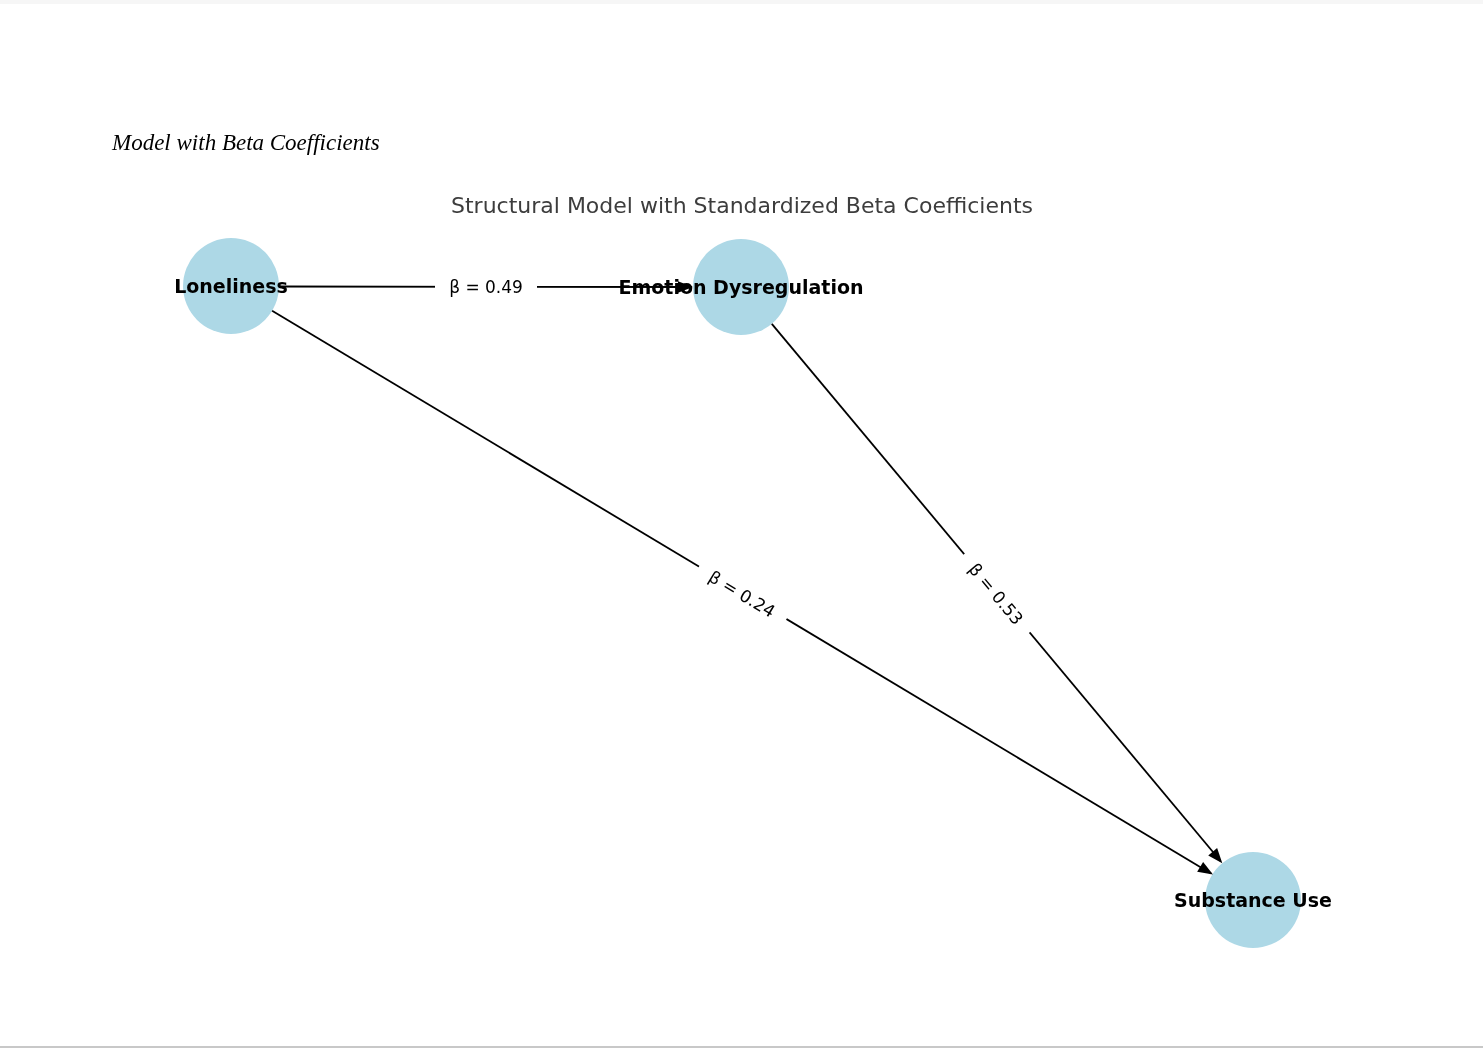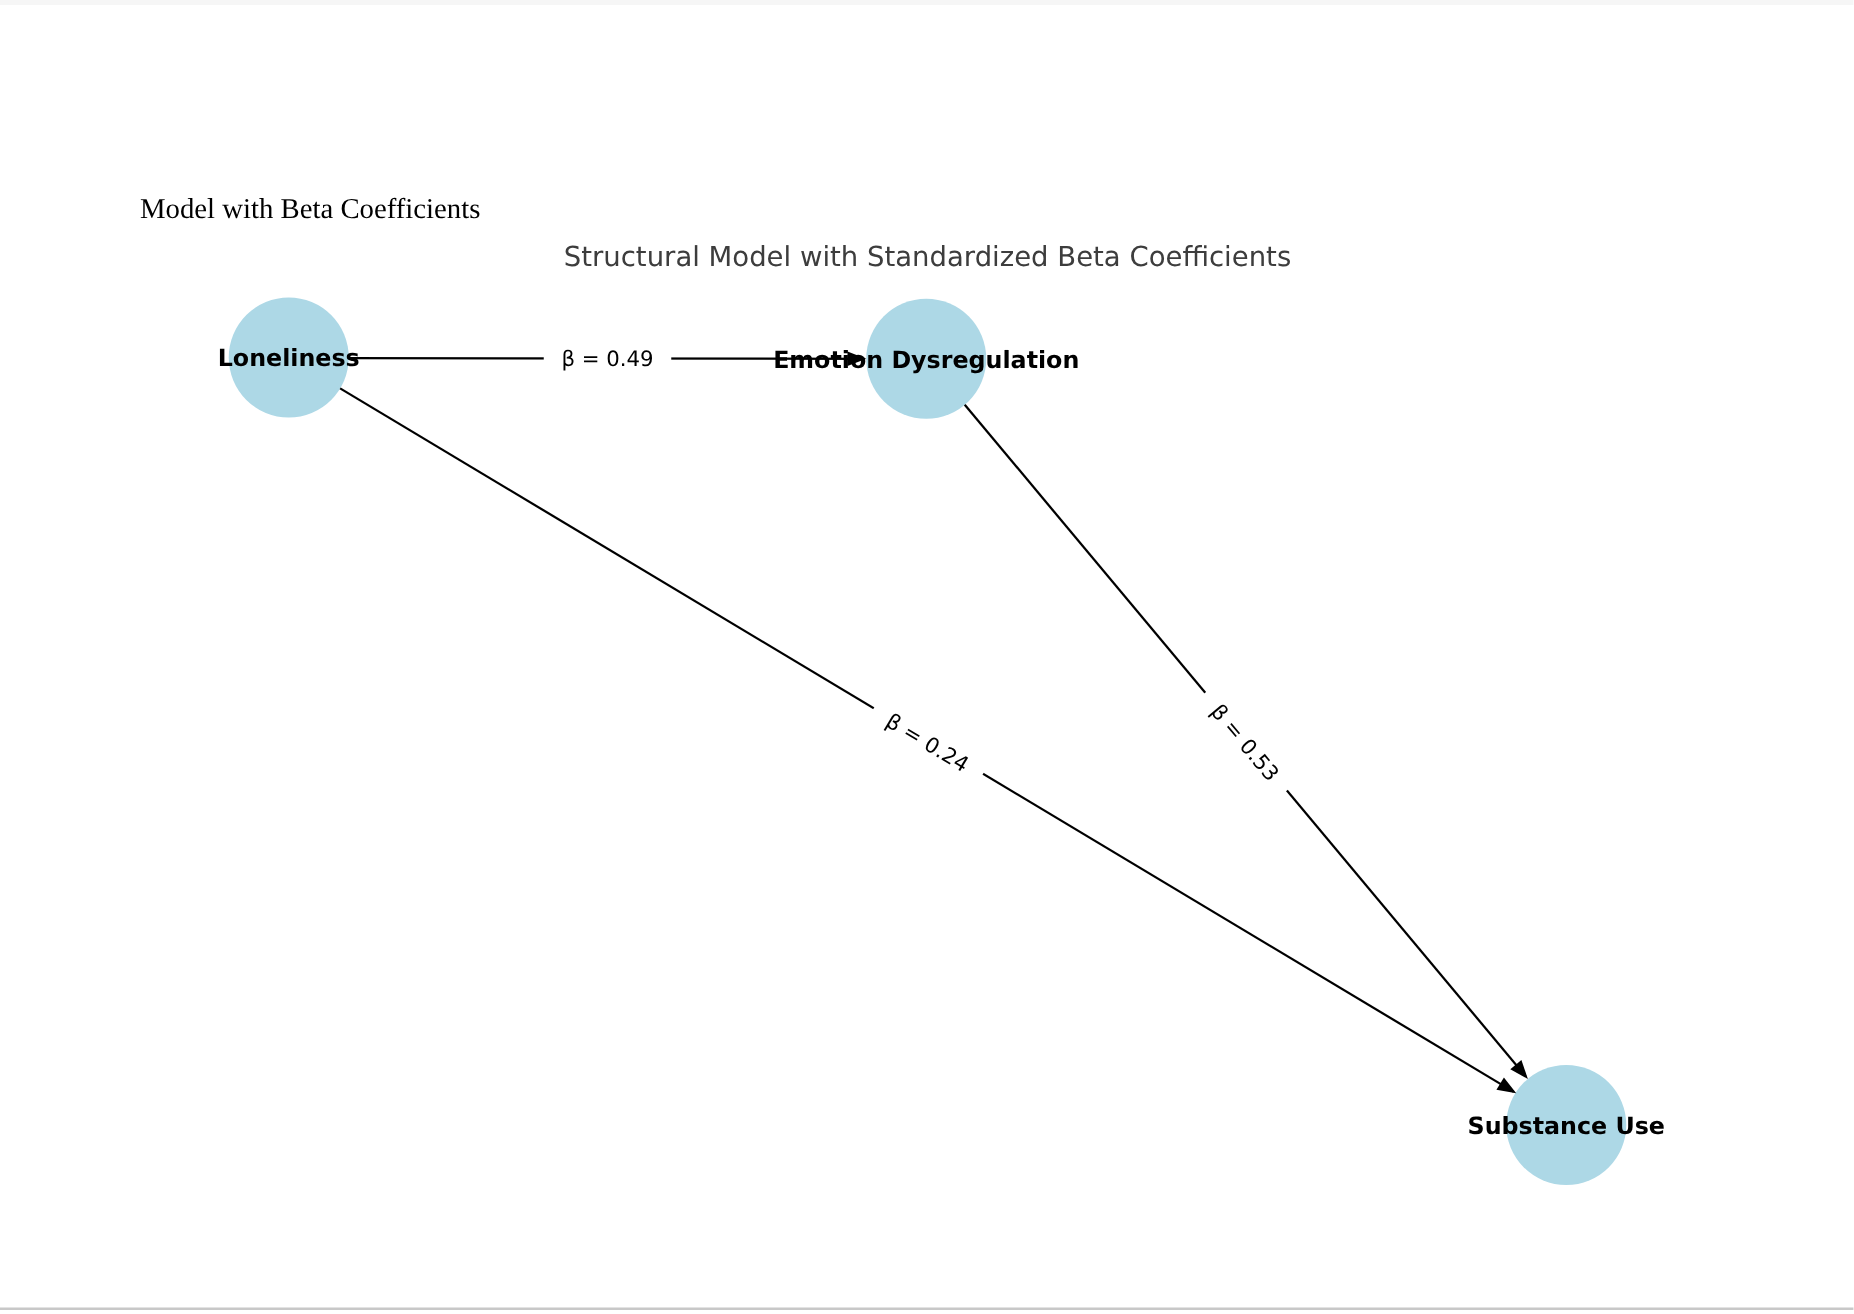--- a/index.html
+++ b/index.html
@@ -28,24 +28,24 @@
     bottom: 3px;
     width: 100%;
     height: 2px;
     background: #c8c8c8;
   }
   .caption {
     position: absolute;
     left: 112px;
     top: 130px;
     font-family: "Liberation Serif", serif;
+    font-style: italic;
     font-size: 23px;
     color: #000000;
     white-space: nowrap;
-    margin-top: 24px;
   }
   svg.diagram {
     position: absolute;
     top: 0; left: 0;
   }
   .fig-title {
     font-family: "DejaVu Sans", sans-serif;
     font-size: 22px;
     fill: #3d3d3d;
   }

